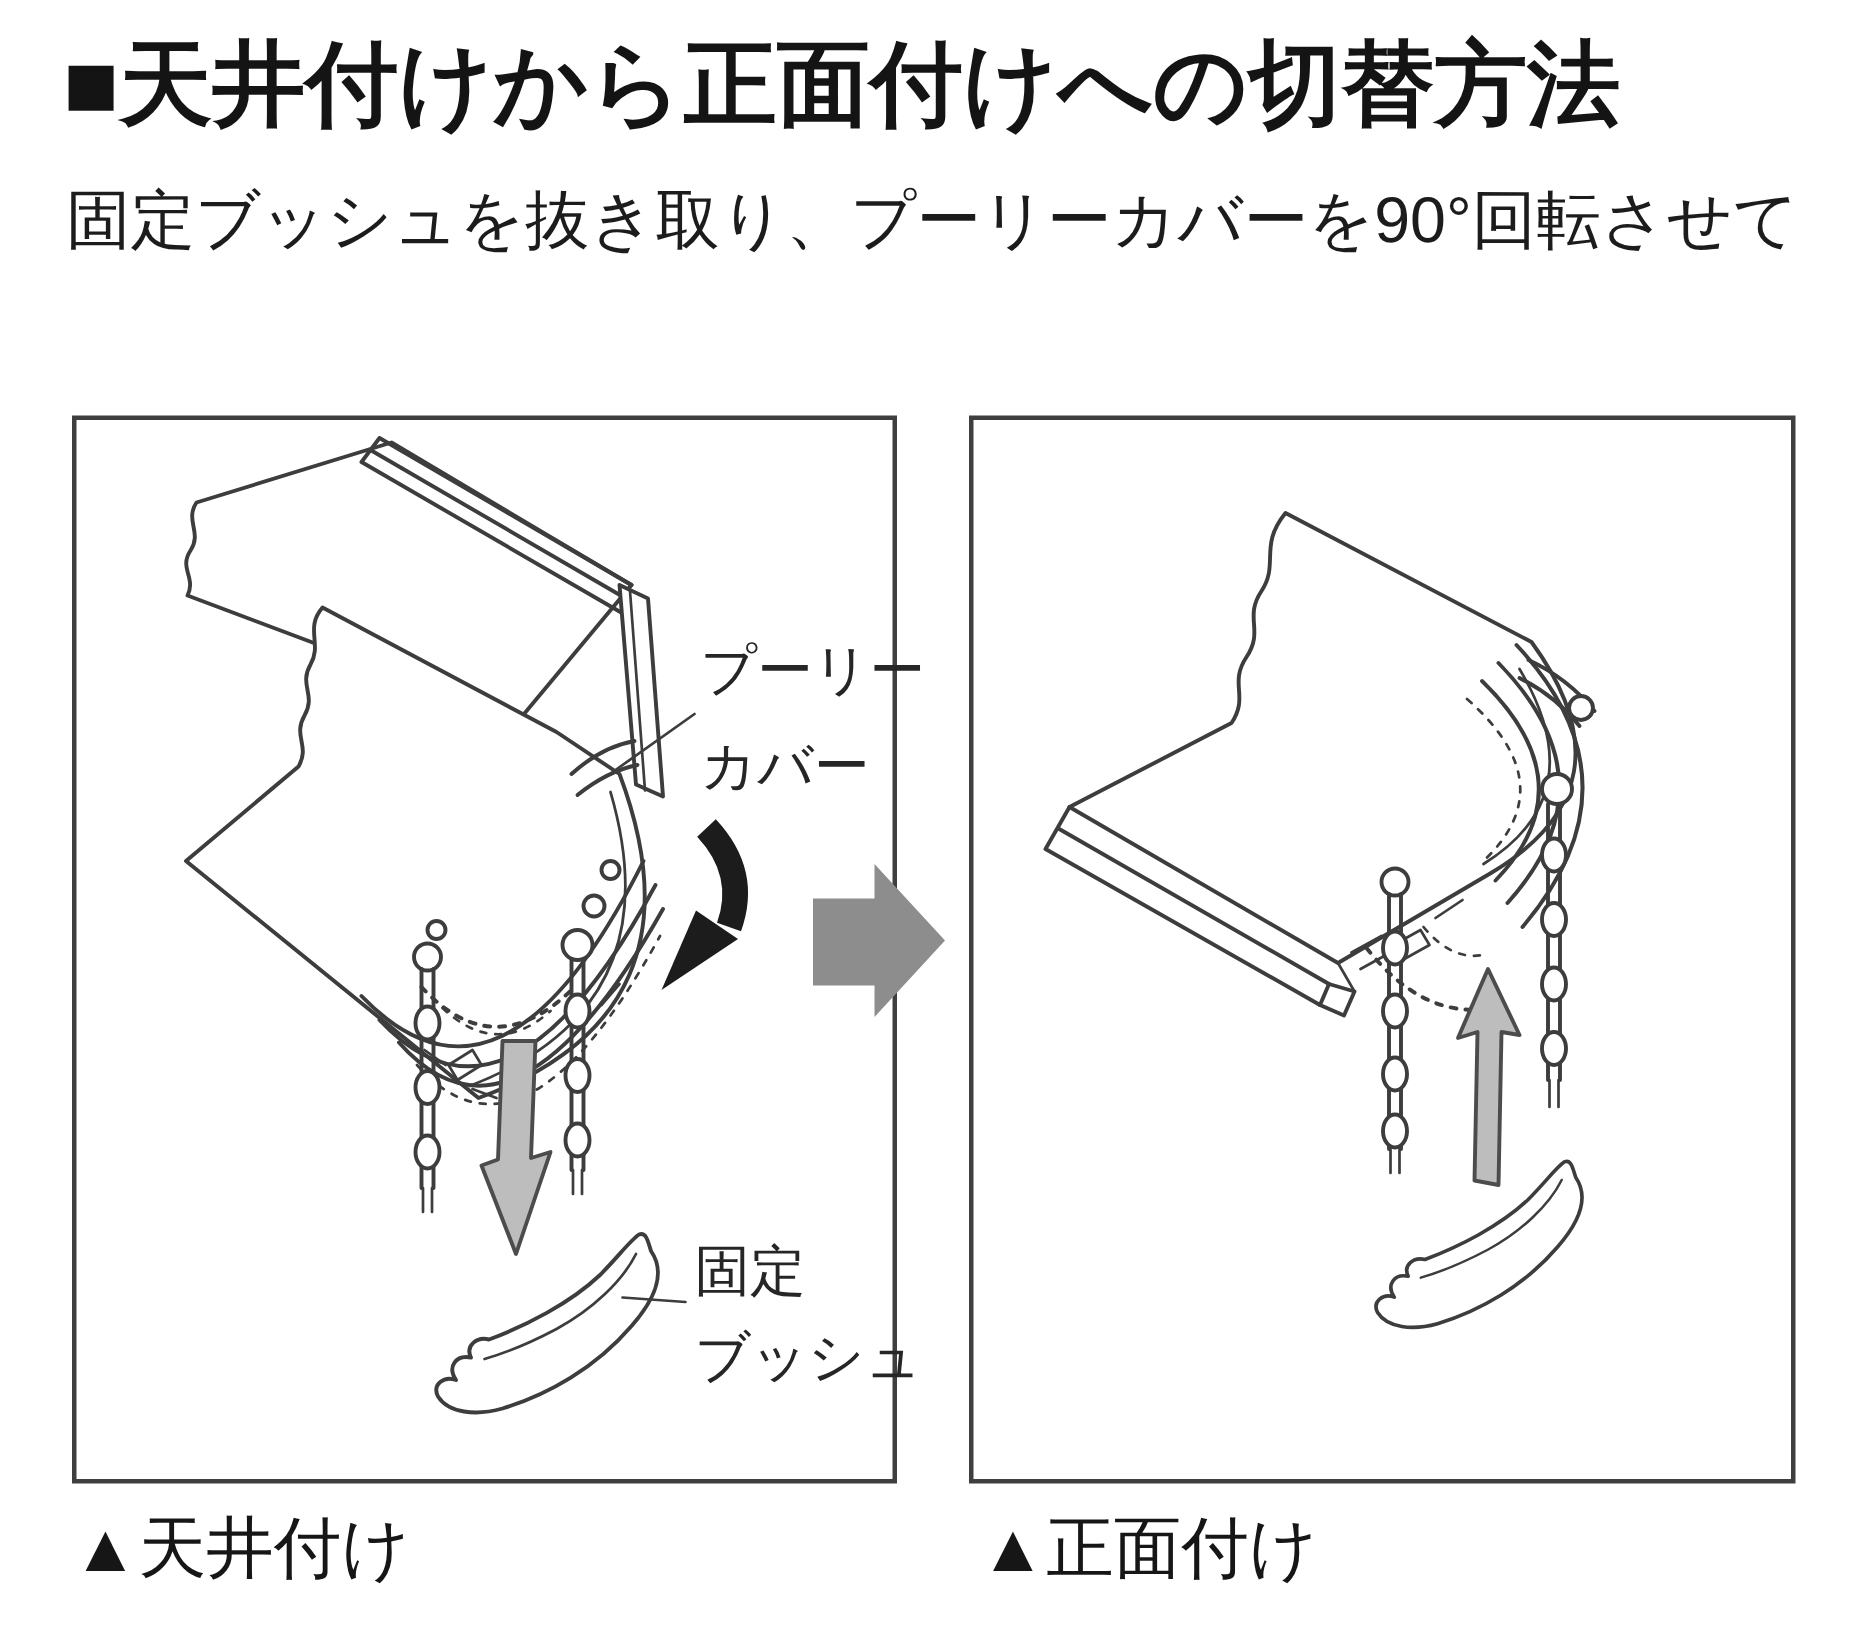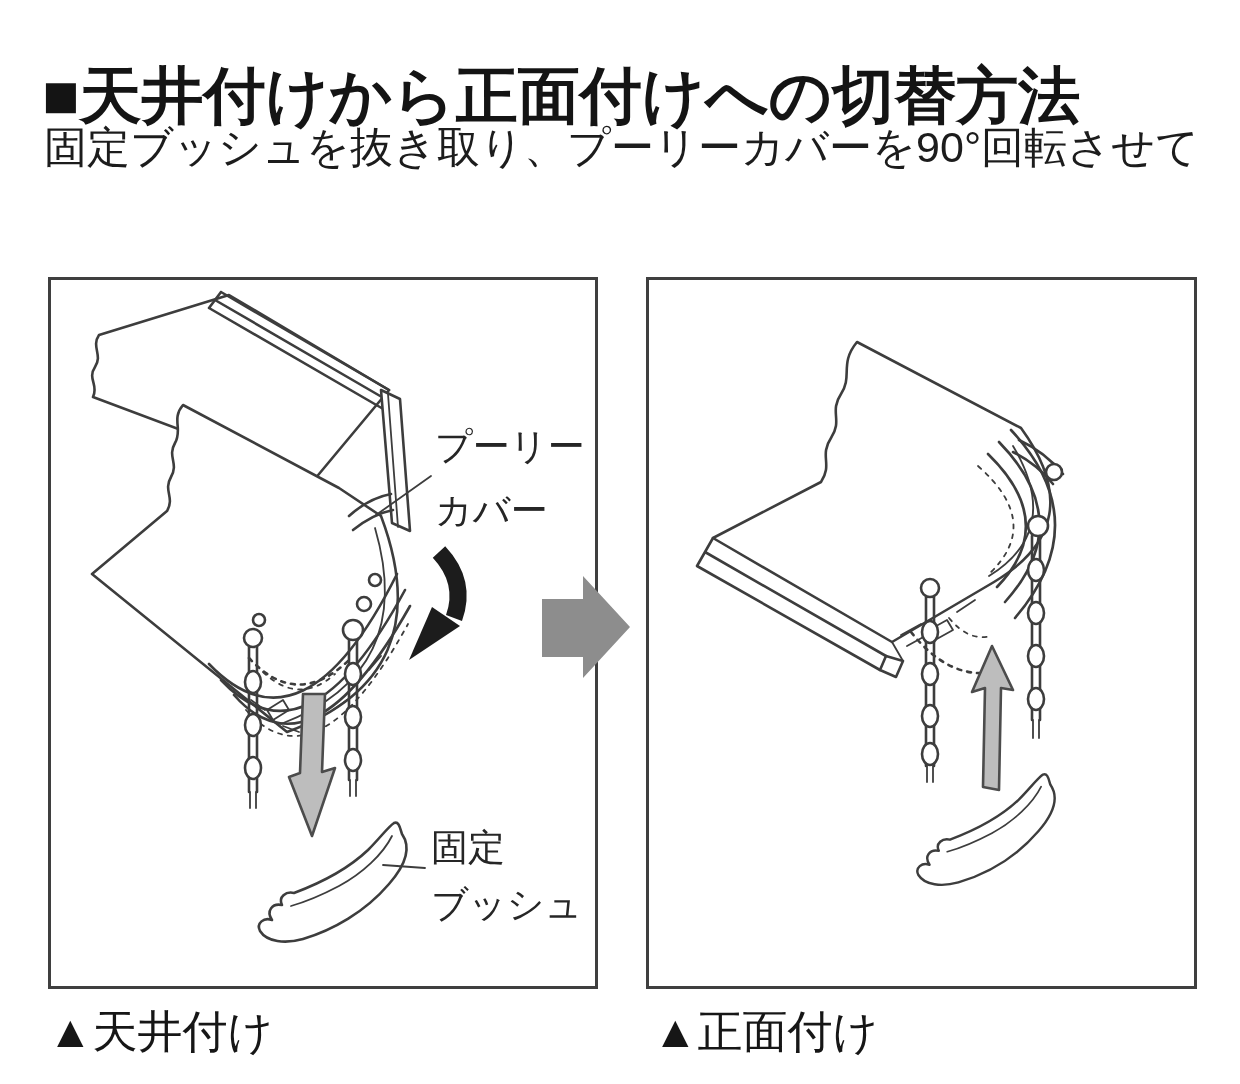--- a/index.html
+++ b/index.html
@@ -2,28 +2,28 @@
 <html><head>
 <meta charset="utf-8">
 <style>
   html,body{margin:0;padding:0;background:#fff;}
   .page{
     position:relative;width:1240px;height:1084px;background:#ffffff;overflow:hidden;
     font-family:"Liberation Sans","DejaVu Sans",sans-serif;color:#141414;
   }
   .title{
     position:absolute;left:42px;top:14px;font-size:62px;font-weight:700;
-    letter-spacing:0px;white-space:nowrap;color:#141414;margin-top:40px;
+    letter-spacing:0px;white-space:nowrap;color:#141414;
   }
   .instr{position:absolute;left:44px;top:110px;font-size:43px;line-height:74px;color:#1c1c1c;white-space:nowrap;text-align:right;}
   .panel{
     position:absolute;top:277px;width:550px;height:712px;border:3px solid #3f3f3f;
     box-sizing:border-box;background:#fff;
   }
-  .panel.left{left:48px;}
+  .panel.left{left:48px;padding-left:32px;}
   .panel.right{left:646px;width:551px;}
   .panel svg{display:block;}
   .caption{position:absolute;top:1002px;font-size:45px;color:#161616;white-space:nowrap;}
   .caption.left{left:48px;}
   .caption.right{left:653px;}
   .between-arrow{position:absolute;left:533px;top:570px;z-index:5;}
   
   svg .ln{stroke:#3d3d3d;stroke-width:2.6;fill:none;stroke-linecap:round;stroke-linejoin:round;}
   svg .thin{stroke-width:1.8;}
   svg .fw{fill:#ffffff;}

